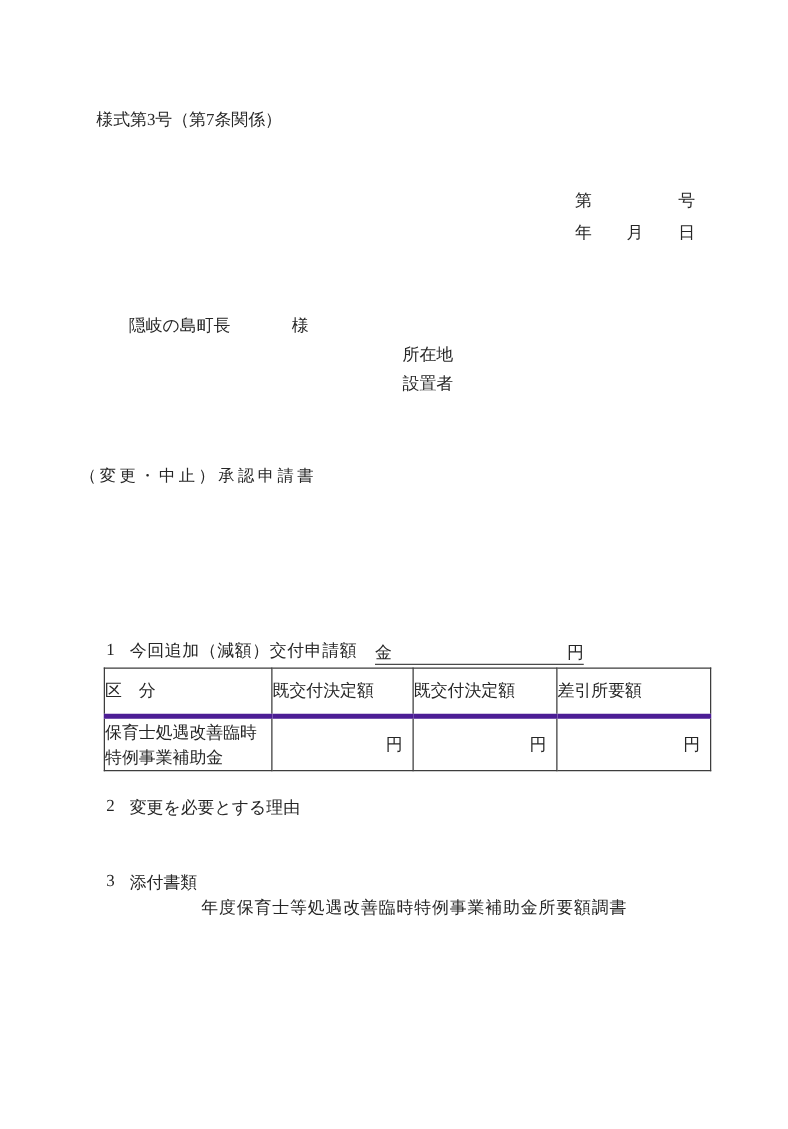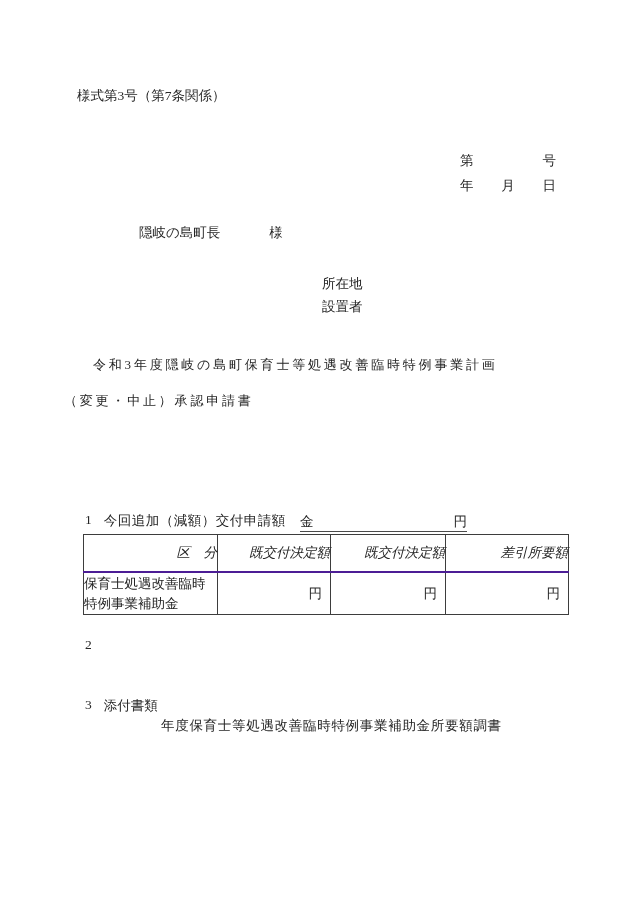--- a/index.html
+++ b/index.html
@@ -37,21 +37,21 @@
   
   #main-table{
     position:absolute;left:83px;top:534px;width:485px;
     border-collapse:collapse;table-layout:fixed;
   }
   #main-table th,#main-table td{
     border:1px solid #3d3d3d;
     font-weight:normal;font-size:13.5px;color:#262626;
     padding:0;
   }
-  #main-table th{height:36px;text-align:right;border-bottom:2px solid #4c1d95;font-style:italic;}
+  #main-table th{height:36px;text-align:left;border-bottom:4px solid #4c1d95;}
   #main-table td{height:41px;}
   #main-table td.category{text-align:left;line-height:20px;}
   #main-table td.unit{text-align:right;padding-right:8px;vertical-align:middle;}
   
   .attachment{font-size:13.5px;letter-spacing:0.7px;white-space:nowrap;}
 </style>
 </head>
 <body>
 
 <div id="page">
@@ -62,32 +62,31 @@
     <span>第</span>
     <span>号</span>
   </div>
 
   <div class="abs right-block" style="left:460px;top:177px;">
     <span>年</span>
     <span>月</span>
     <span>日</span>
   </div>
 
-  <div class="abs addressee" style="left:103px;top:224px;margin-left:36px;">
+  <div class="abs addressee" style="left:103px;top:252px;">
     <span>隠岐の島町長</span>
     <span>様</span>
   </div>
 
   <div class="abs sender" style="left:322px;top:272px;">
     <div>所在地</div>
     <div>設置者</div>
   </div>
 
-  <div class="abs title-line" style="left:93px;top:356px;">令和3年度隠岐の島町保育士等処遇改善臨時特例事業計画</div>
-  <div class="abs title-line" style="left:64px;top:392px;">（変更・中止）承認申請書</div>
+  <div class="abs title-line" style="left:64px;top:372px;">（変更・中止）承認申請書</div>
 
 
   <div class="abs item-row" style="left:85px;top:512px;">
     <span>1</span>
     <span class="item1-label">今回追加（減額）交付申請額</span>
   </div>
   <div class="abs amount-line">
     <span>金</span>
     <span>円</span>
   </div>
@@ -113,20 +112,21 @@
       </td>
       <td class="unit">円</td>
       <td class="unit">円</td>
       <td class="unit">円</td>
     </tr>
   </tbody>
     </table>
 
   <div class="abs item-row" style="left:85px;top:637px;">
     <span>2</span>
+    <span>変更を必要とする理由</span>
   </div>
 
   <div class="abs item-row" style="left:85px;top:697px;">
     <span>3</span>
     <span>添付書類</span>
   </div>
   <div class="abs attachment" style="left:143px;top:717px;margin-left:18px;">年度保育士等処遇改善臨時特例事業補助金所要額調書</div>
 
 </div>
 

